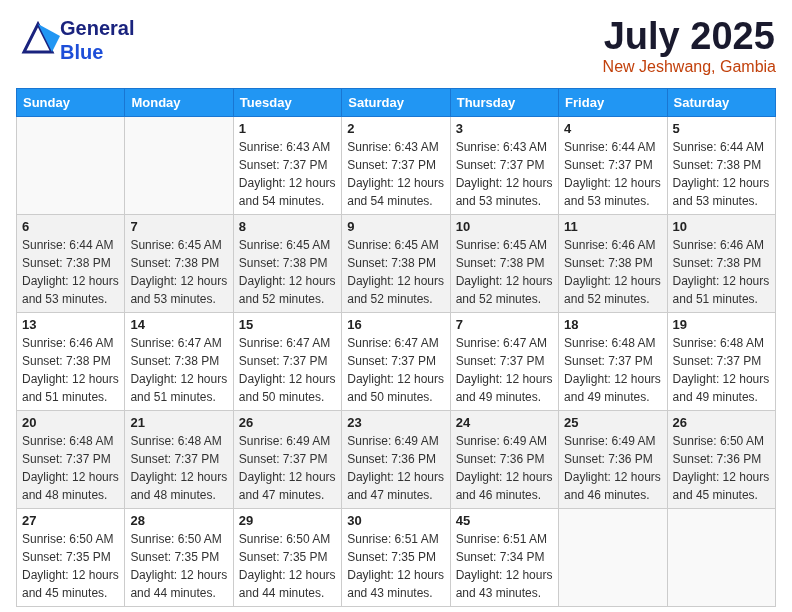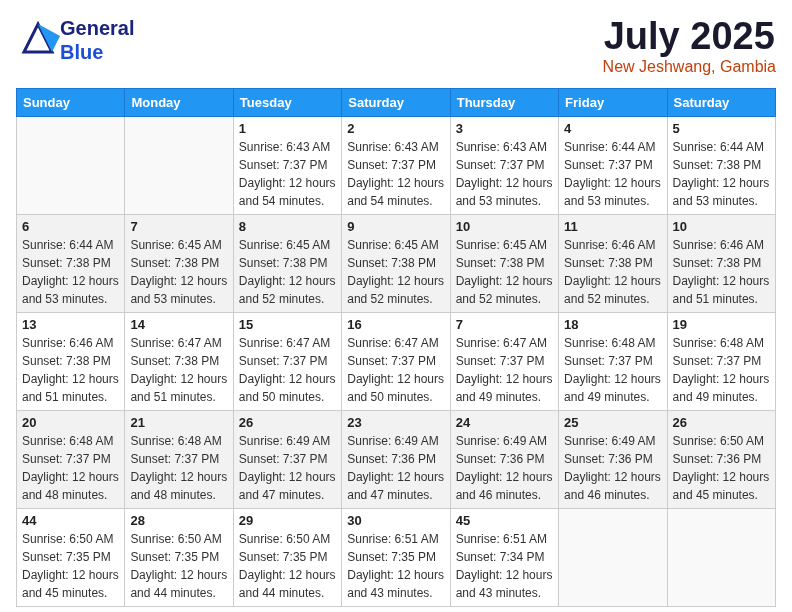--- a/index.html
+++ b/index.html
@@ -234,21 +234,21 @@
           <span class="day-num">25</span>
           <div class="day-info">Sunrise: 6:49 AM<br>Sunset: 7:36 PM<br>Daylight: 12 hours and 46 minutes.</div>
         </td>
         <td>
           <span class="day-num">26</span>
           <div class="day-info">Sunrise: 6:50 AM<br>Sunset: 7:36 PM<br>Daylight: 12 hours and 45 minutes.</div>
         </td>
       </tr>
       <tr>
         <td>
-          <span class="day-num">44</span>
+          <span class="day-num">27</span>
           <div class="day-info">Sunrise: 6:50 AM<br>Sunset: 7:35 PM<br>Daylight: 12 hours and 45 minutes.</div>
         </td>
         <td>
           <span class="day-num">28</span>
           <div class="day-info">Sunrise: 6:50 AM<br>Sunset: 7:35 PM<br>Daylight: 12 hours and 44 minutes.</div>
         </td>
         <td>
           <span class="day-num">29</span>
           <div class="day-info">Sunrise: 6:50 AM<br>Sunset: 7:35 PM<br>Daylight: 12 hours and 44 minutes.</div>
         </td>

